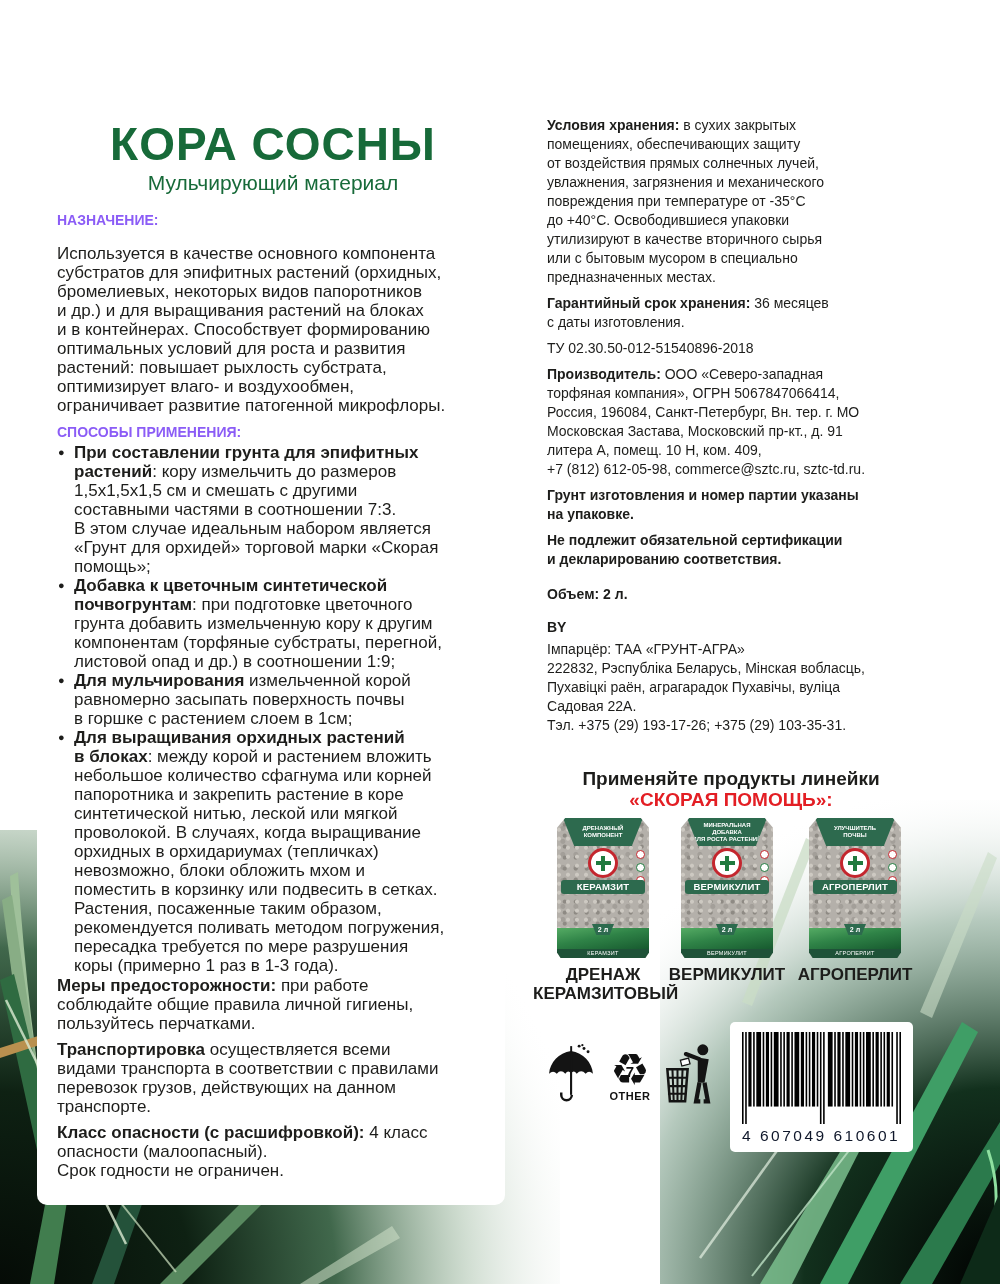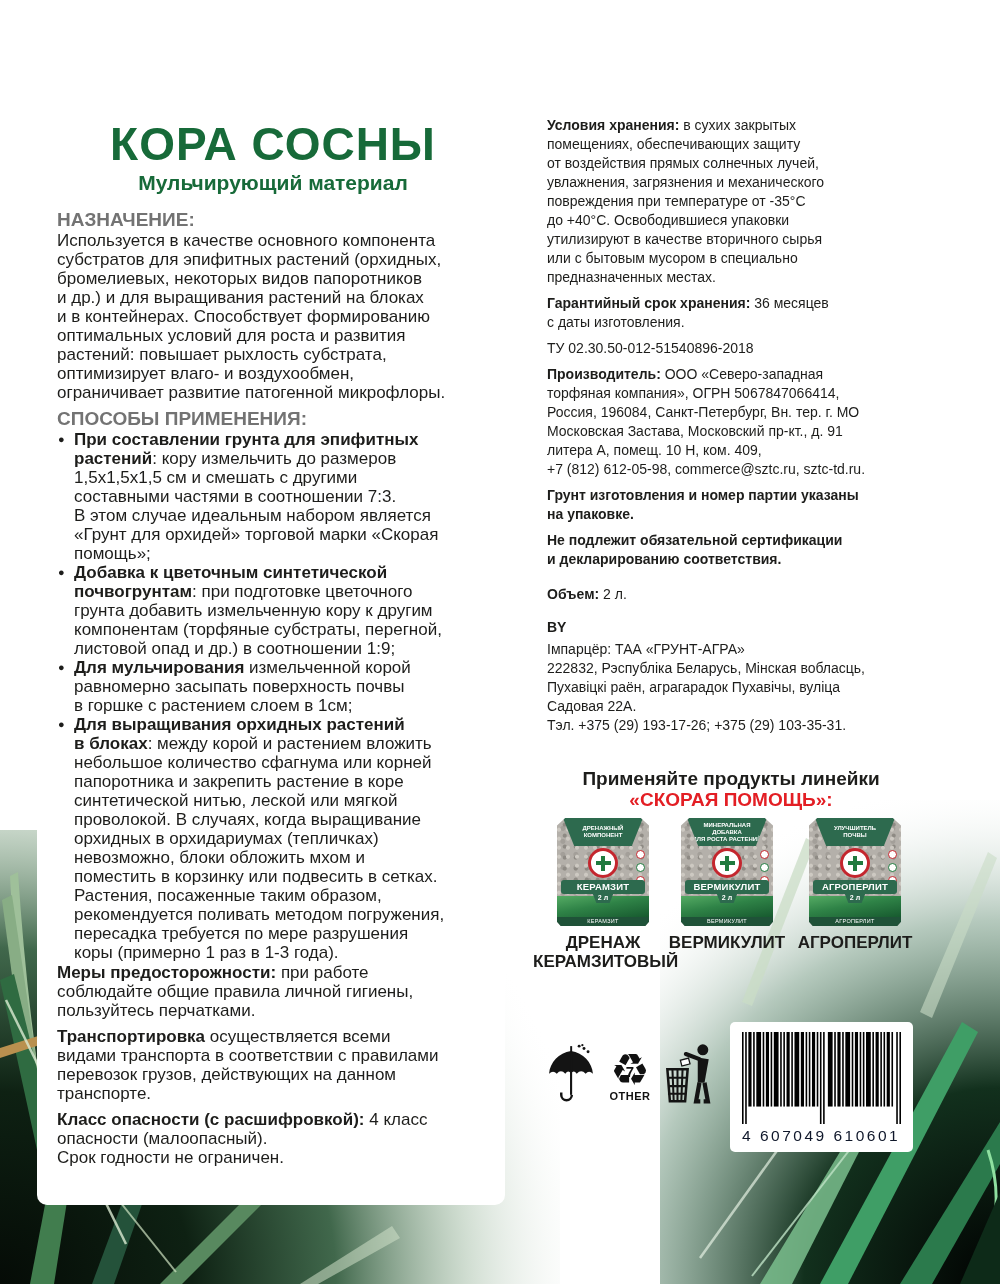--- a/index.html
+++ b/index.html
@@ -20,47 +20,47 @@
   .col-right {
     position:absolute; left:547px; top:116px; width:402px; z-index:2;
     font-size:14px; line-height:19px;
   }
   .title {
     margin:22px 0 0; text-align:center; color:#176a39;
     font-size:46px; line-height:44px; font-weight:bold; letter-spacing:1px;
   }
   .subtitle {
     margin:6px 0 16px; text-align:center; color:#176a39;
-    font-size:21px; line-height:22px; font-weight:bold;
+    font-size:21px; line-height:22px; font-weight:normal;
   }
   .warning {
     margin:5px 0 0; text-align:center; color:#e31e24;
     font-size:19px; line-height:21px; font-weight:bold;
   }
-  h3.sect { margin:10px 0 0; font-size:19px; line-height:20px; font-weight:bold; color:#737373; }
+  h3.sect { margin:10px 0 0; font-size:14px; line-height:20px; font-weight:bold; color:#8b5cf6; }
   h3.sect2 { margin:7px 0 0; }
   .para { margin:0 0 7px; white-space:pre-line; }
-  .para.first { margin-top:1px; }
+  .para.first { margin-top:14px; }
   ul.methods { list-style:none; margin:1px 0 1px; padding:0; }
   ul.methods li { position:relative; padding-left:17px; white-space:pre-line; }
   ul.methods li::before {
     content:"\25CF"; position:absolute; left:1px; top:3px; font-size:11px; line-height:13px;
   }
-  .mb16 { margin-bottom:16px; } .mb14 { margin-bottom:14px; } .mb3 { margin-bottom:3px; }
+  .mb16 { margin-bottom:16px; } .mb14 { margin-bottom:14px;font-weight:bold; } .mb3 { margin-bottom:3px; }
   .bold { font-weight:bold; }
 
   .promo { position:absolute; left:511px; top:768px; width:440px; z-index:2;
            text-align:center; font-weight:bold; font-size:19px; line-height:21px; }
   .promo .l2 { color:#e31e24; }
 
   .product { position:absolute; top:818px; width:140px; z-index:2; }
   .product .caption { margin-top:7px; text-align:center; font-weight:bold;
                       font-size:17px; line-height:19px; white-space:pre-line; }
   .bag {
-    position:relative; width:92px; height:108px; margin:0 auto;
+    position:relative; width:92px; height:140px; margin:0 auto;
     background:
       radial-gradient(circle at 22% 30%, #cdc9c2 0 1.5px, rgba(0,0,0,0) 2.5px),
       radial-gradient(circle at 70% 60%, #8e8a84 0 1.5px, rgba(0,0,0,0) 2.5px),
       radial-gradient(circle at 45% 80%, #a39f99 0 2px, rgba(0,0,0,0) 3px),
       #b4b0aa;
     background-size:9px 9px, 11px 11px, 13px 13px, auto;
     clip-path:polygon(9% 0%, 91% 0%, 100% 7%, 100% 96%, 96% 100%, 4% 100%, 0% 96%, 0% 7%);
   }
   .bag-top {
     position:absolute; top:0; left:6px; right:6px; height:28px;

